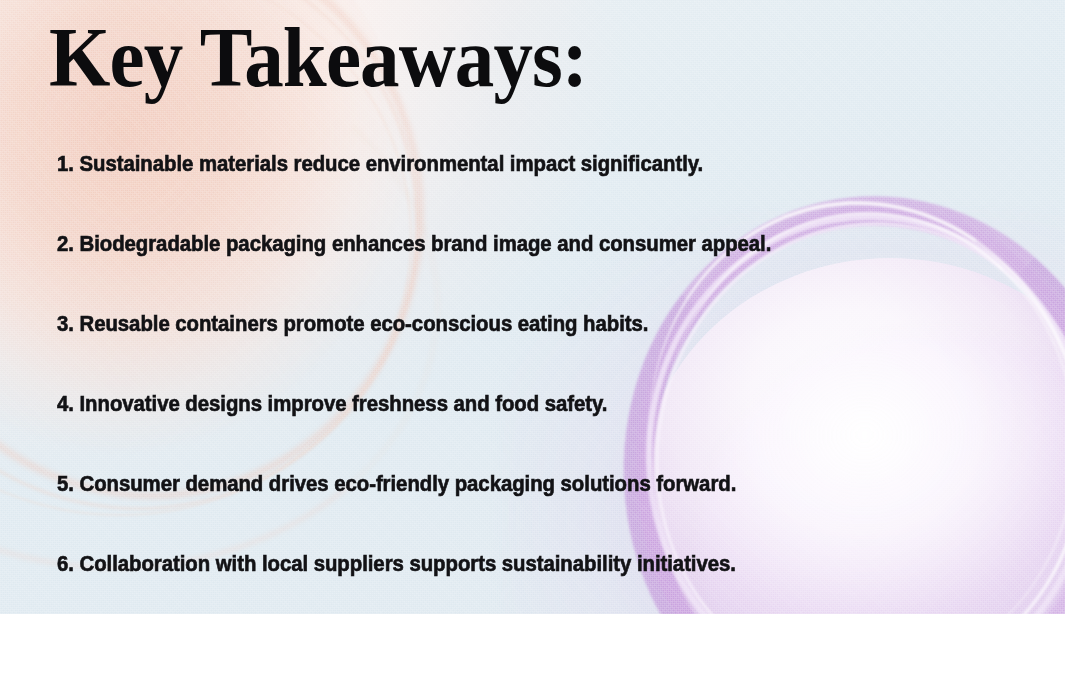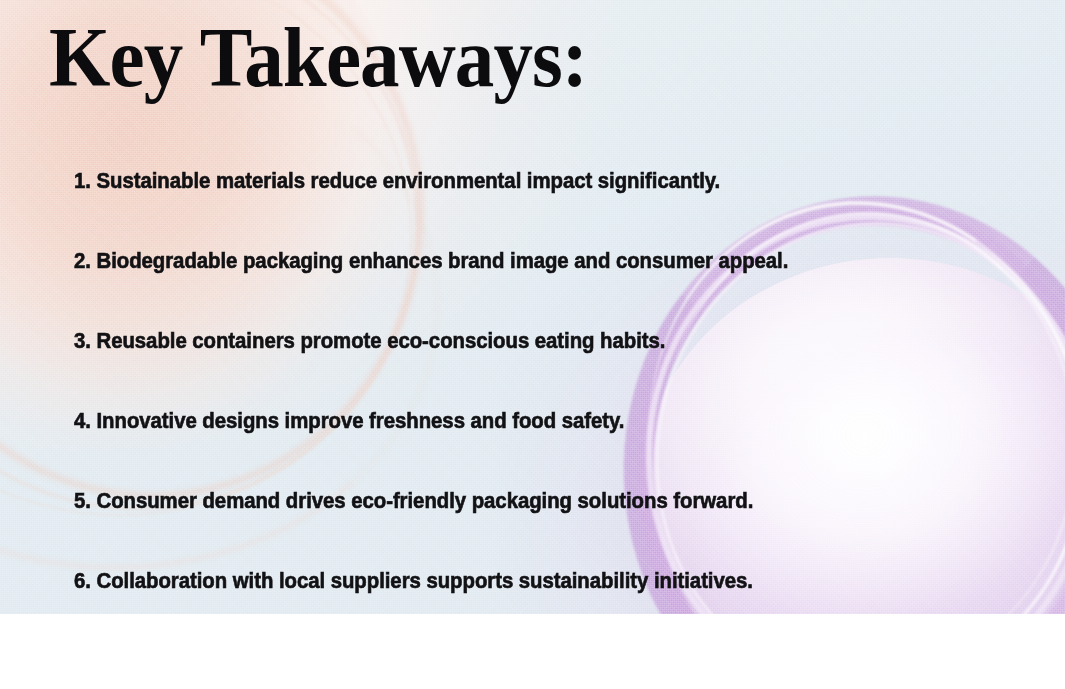--- a/index.html
+++ b/index.html
@@ -251,21 +251,21 @@
     transform: scaleX(0.93);
     transform-origin: left top;
     white-space: nowrap;
   }
 
   .list {
     position: absolute;
     left: 57px;
     top: 152px;
     right: 32px;
-    margin: 17px;
+    margin: 0;
     padding: 0;
     list-style: none;
   }
 
   .list-item {
     font-family: "Liberation Sans", sans-serif;
     font-weight: bold;
     font-size: 22.5px;
     line-height: 1.1;
     letter-spacing: -0.05px;

